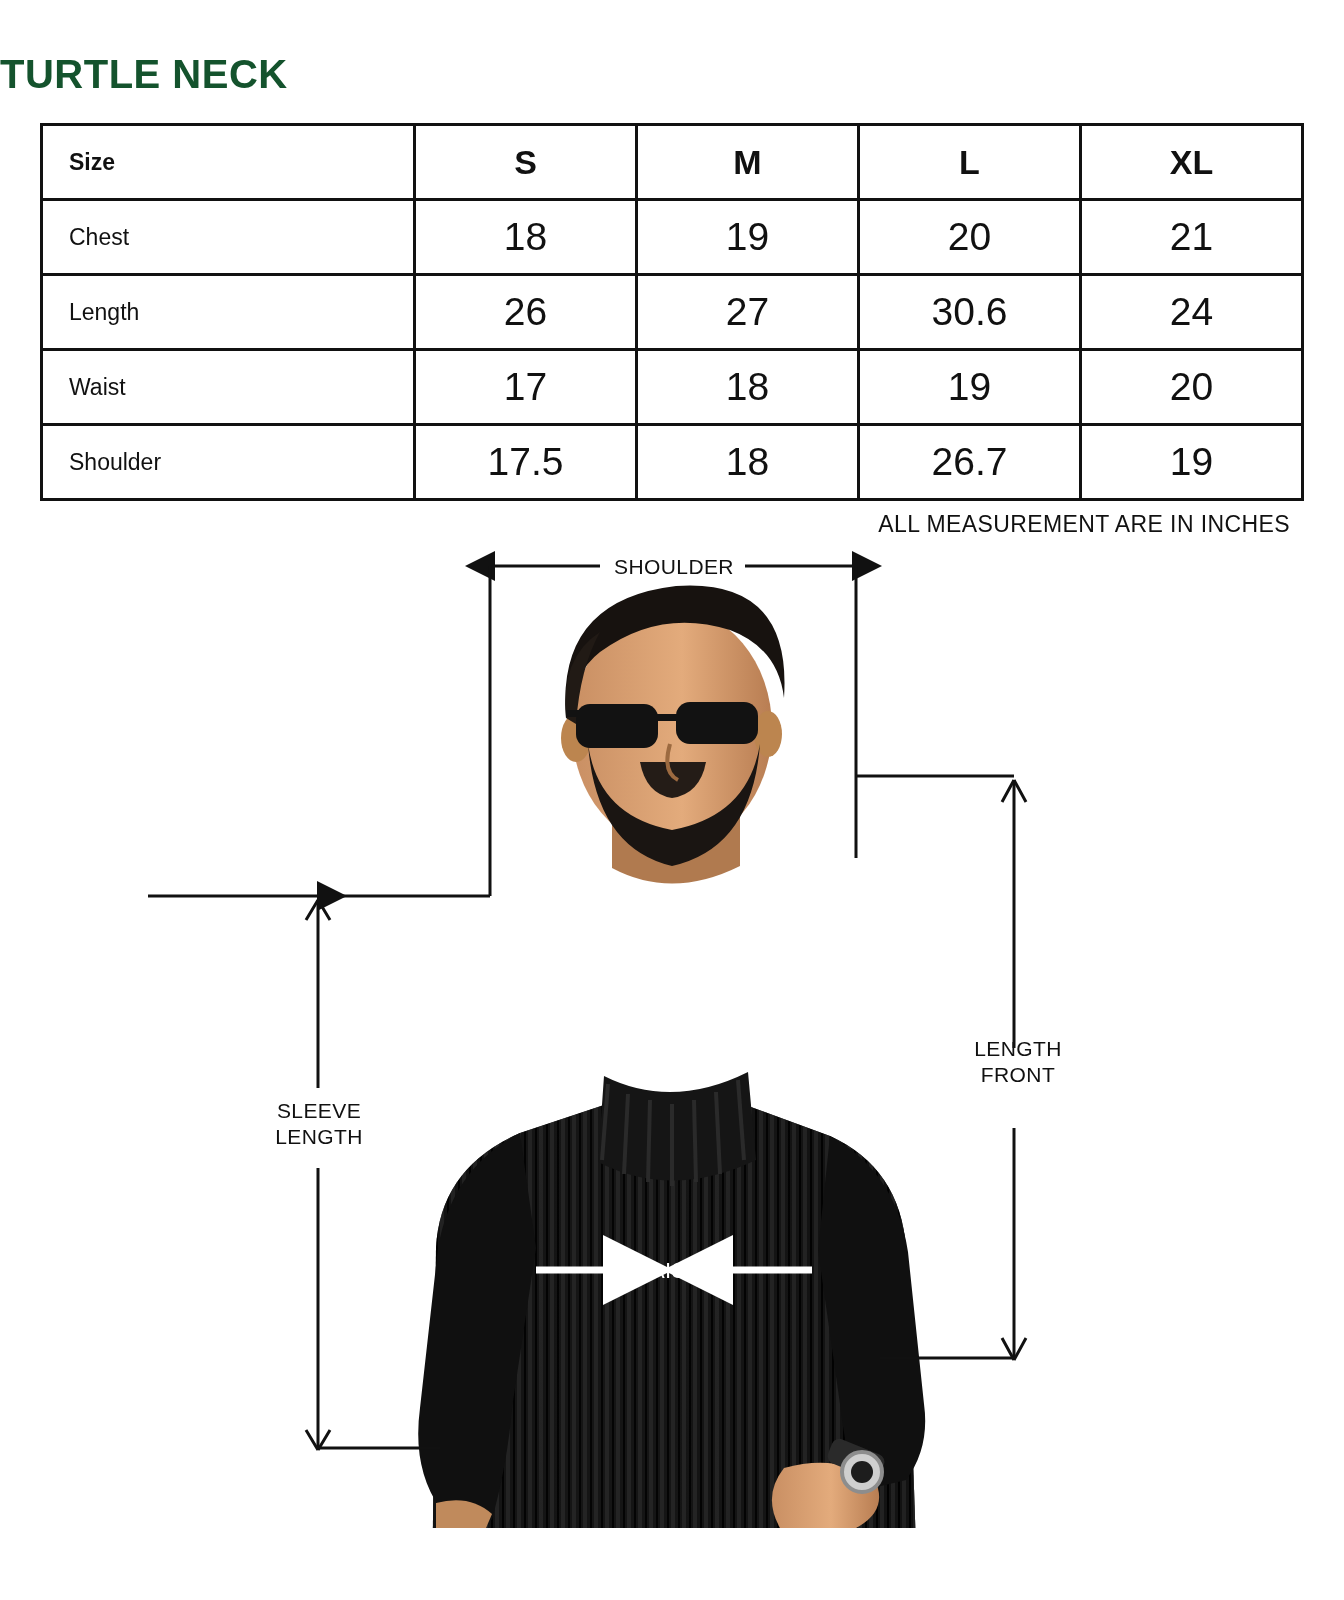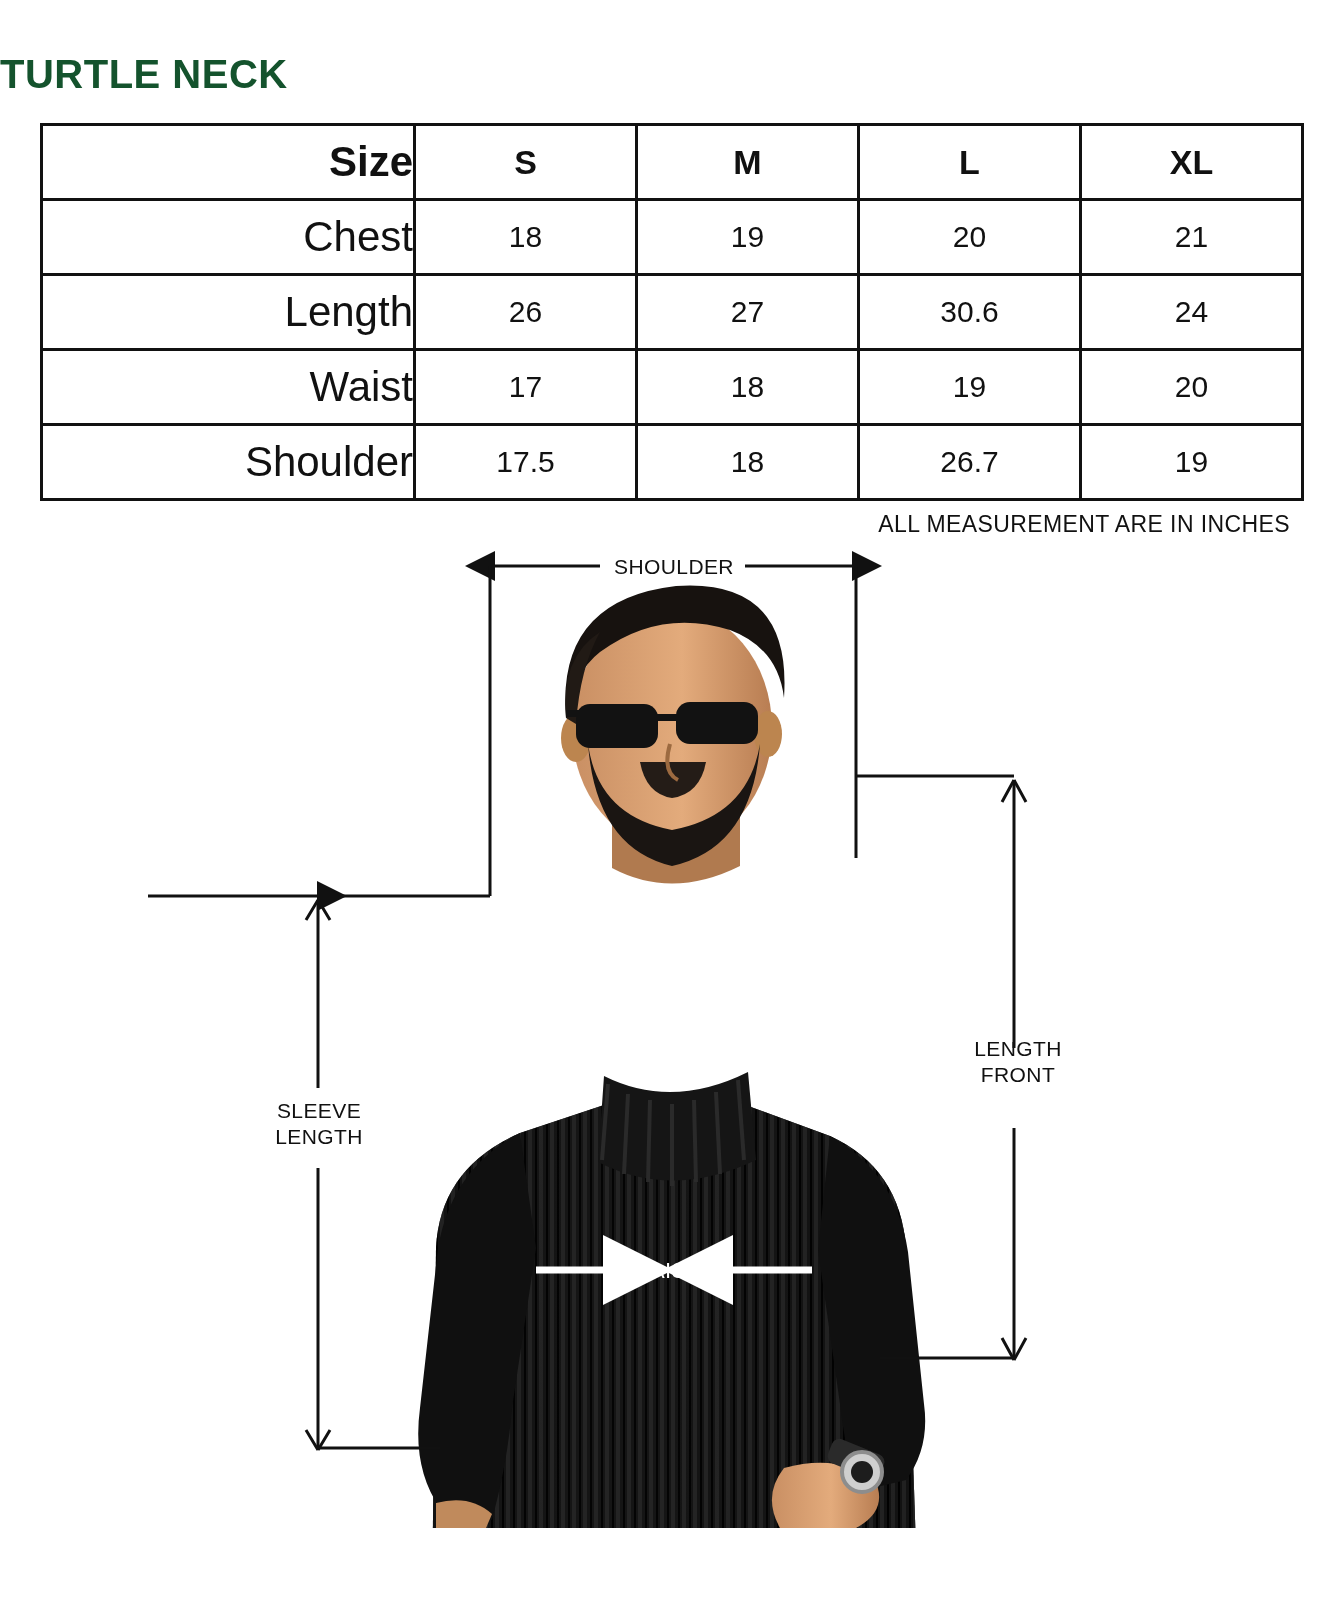--- a/index.html
+++ b/index.html
@@ -31,29 +31,29 @@
     margin: 26px 40px 0 40px;
   }
   table.size-table {
     border-collapse: collapse;
     width: 1264px;
     table-layout: fixed;
   }
   table.size-table td, table.size-table th {
     border: 3px solid #111;
     height: 72px;
-    font-size: 30px;
+    font-size: 39px;
     font-weight: normal;
     text-align: center;
     padding: 0;
   }
   table.size-table td.rowhead, table.size-table th.rowhead {
-    text-align: right;
+    text-align: left;
     padding-left: 26px;
-    font-size: 42px;
+    font-size: 23px;
   }
   table.size-table thead th {
     font-weight: bold;
     font-size: 34px;
   }
   table.size-table col.c0 { width: 373px; }
   table.size-table col.cx { width: 222px; }
 
   .measure-note {
     text-align: right;

